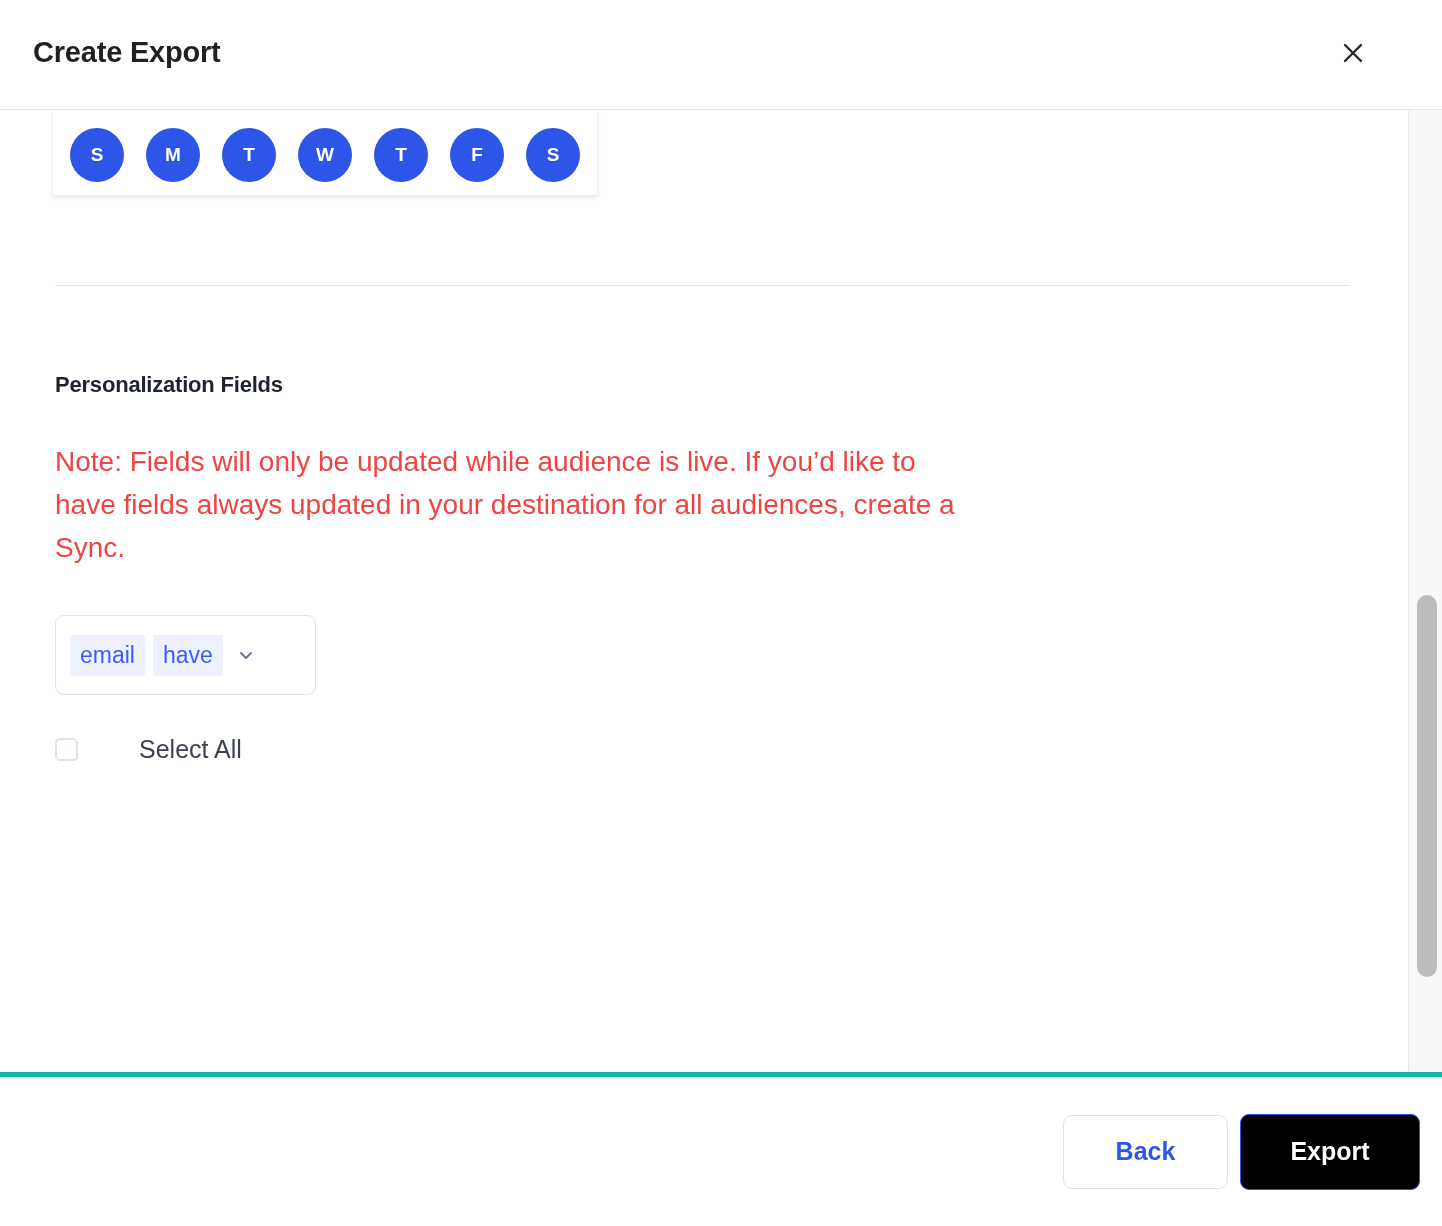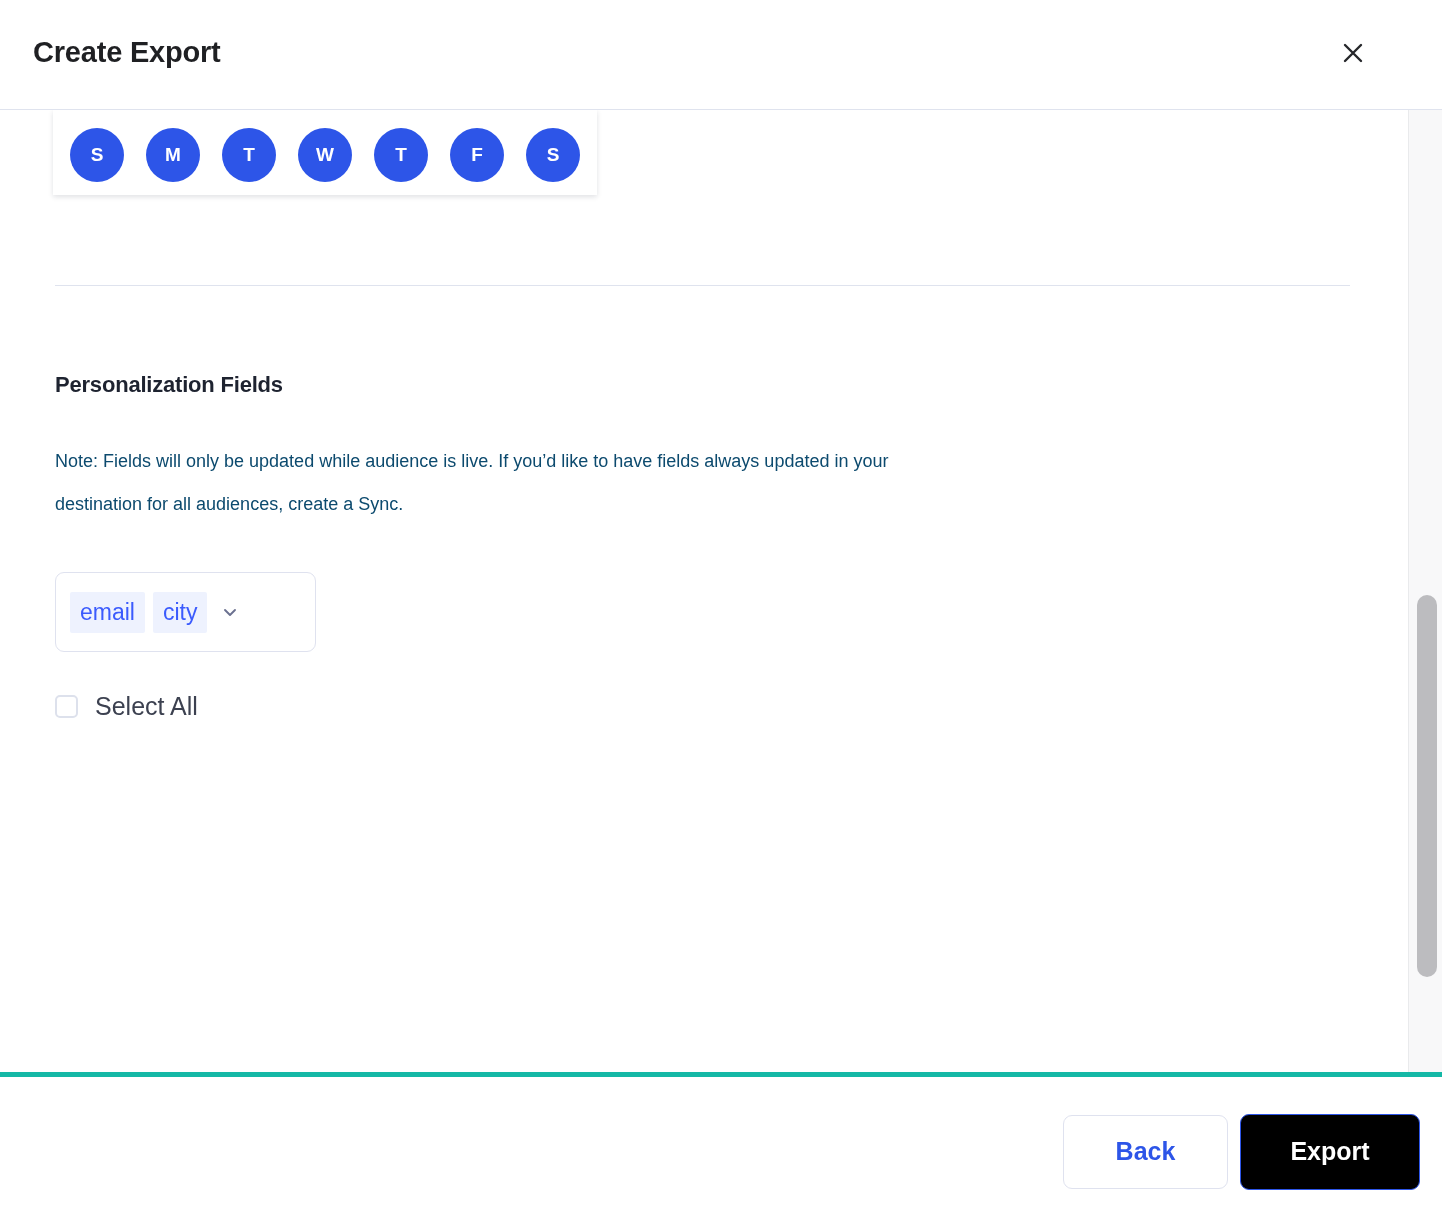--- a/index.html
+++ b/index.html
@@ -130,22 +130,22 @@
     line-height: 40px;
   }
   .section-subtitle {
     margin: 30px 0 0 0;
     font-size: 22px;
     color: #534a5c;
     line-height: 28px;
   }
   .section-note {
     margin: 35px 0 0 0;
-    font-size: 18px;
-    color: #0c4a6e;
+    font-size: 28px;
+    color: #ef4444;
     line-height: 43px;
     max-width: 900px;
   }
 
   
   .tag-field {
     margin-top: 46px;
     width: 261px;
     height: 80px;
     border: 1px solid #dfe2ef;
@@ -176,20 +176,21 @@
     cursor: pointer;
   }
 
   
   .select-all-row {
     display: flex;
     align-items: center;
     margin-top: 39px;
     width: 220px;
     cursor: pointer;
+    gap: 44px;
   }
   .checkbox {
     width: 23px;
     height: 23px;
     border: 2px solid #dde1ec;
     border-radius: 5px;
     background: #ffffff;
     box-sizing: border-box;
     flex: 0 0 auto;
     cursor: pointer;
@@ -303,21 +304,21 @@
       </div>
 
       <div class="section-divider"></div>
 
       <div class="section">
         <h2 class="section-title">Personalization Fields</h2>
         <p class="section-note">Note: Fields will only be updated while audience is live. If you’d like to have fields always updated in your destination for all audiences, create a Sync.</p>
 
         <div class="tag-field">
           <span class="tag-chip">email</span>
-          <span class="tag-chip">city</span>
+          <span class="tag-chip">have</span>
           <span class="tag-chevron">
             <svg width="18" height="18" viewBox="0 0 18 18" aria-hidden="true">
               <path d="M4 7 L9 12 L14 7" fill="none" stroke="#6b7190" stroke-width="1.9" stroke-linecap="round" stroke-linejoin="round"></path>
             </svg>
           </span>
         </div>
 
         <div class="select-all-row">
           <span class="checkbox"></span>
           <span class="select-all-label">Select All</span>

